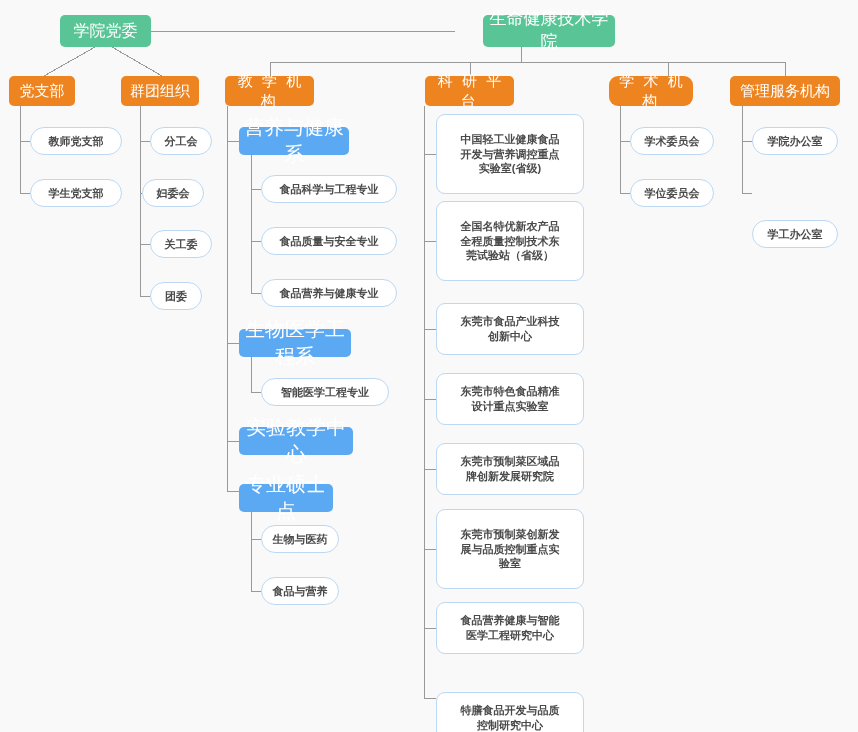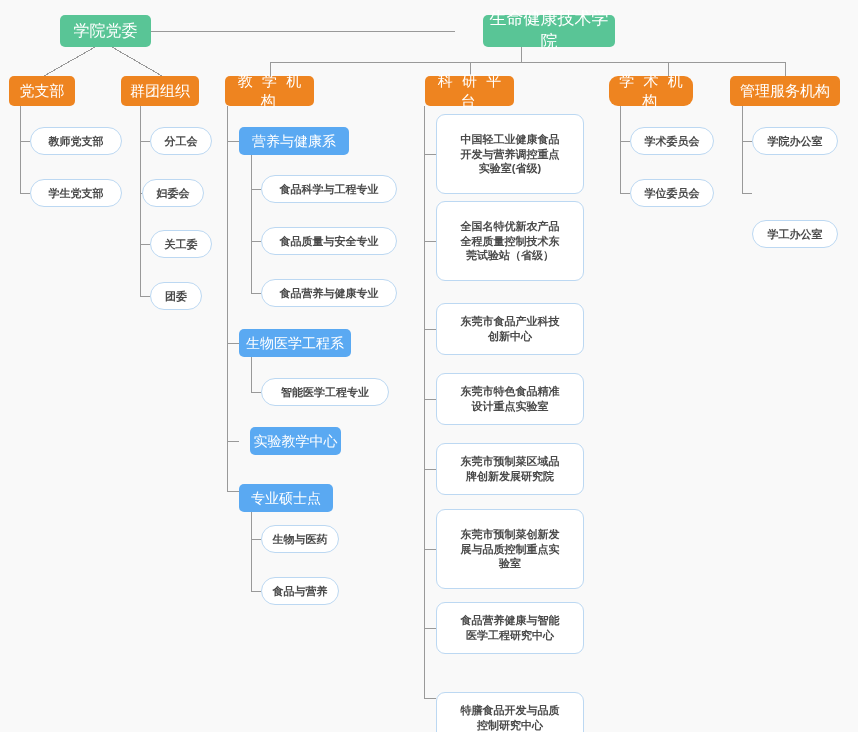--- a/index.html
+++ b/index.html
@@ -47,21 +47,21 @@
     letter-spacing:2.5px;
     text-indent:2.5px;
   }
   .n-cat.tight{letter-spacing:0px;text-indent:0px;}
 
   
   .n-dept{
     background:#5aa9f2;
     color:#ffffff;
     border-radius:5px;
-    font-size:14px;
+    font-size:20px;
     height:28px;
     font-weight:400;
   }
 
   
   .n-leaf{
     background:#ffffff;
     color:#4a4a4a;
     border:1px solid #bcd8f2;
     border-radius:999px;
@@ -169,21 +169,21 @@
   <div class="node n-dept" style="left:239px;top:127px;width:110px;">营养与健康系</div>
 
   <div class="node n-leaf" style="left:261px;top:175px;width:136px;">食品科学与工程专业</div>
   <div class="node n-leaf" style="left:261px;top:227px;width:136px;">食品质量与安全专业</div>
   <div class="node n-leaf" style="left:261px;top:279px;width:136px;">食品营养与健康专业</div>
 
   <div class="node n-dept" style="left:239px;top:329px;width:112px;">生物医学工程系</div>
 
   <div class="node n-leaf" style="left:261px;top:378px;width:128px;">智能医学工程专业</div>
 
-  <div class="node n-dept" style="left:250px;top:427px;width:91px;">实验教学中心</div>
+  <div class="node n-dept" style="left:239px;top:427px;width:114px;">实验教学中心</div>
 
   <div class="node n-dept" style="left:239px;top:484px;width:94px;">专业硕士点</div>
 
   <div class="node n-leaf" style="left:261px;top:525px;width:78px;">生物与医药</div>
   <div class="node n-leaf" style="left:261px;top:577px;width:78px;">食品与营养</div>
 
   <div class="node n-leaf multi" style="left:436px;top:114px;width:148px;height:80px;">中国轻工业健康食品
 开发与营养调控重点
 实验室(省级)</div>
 

